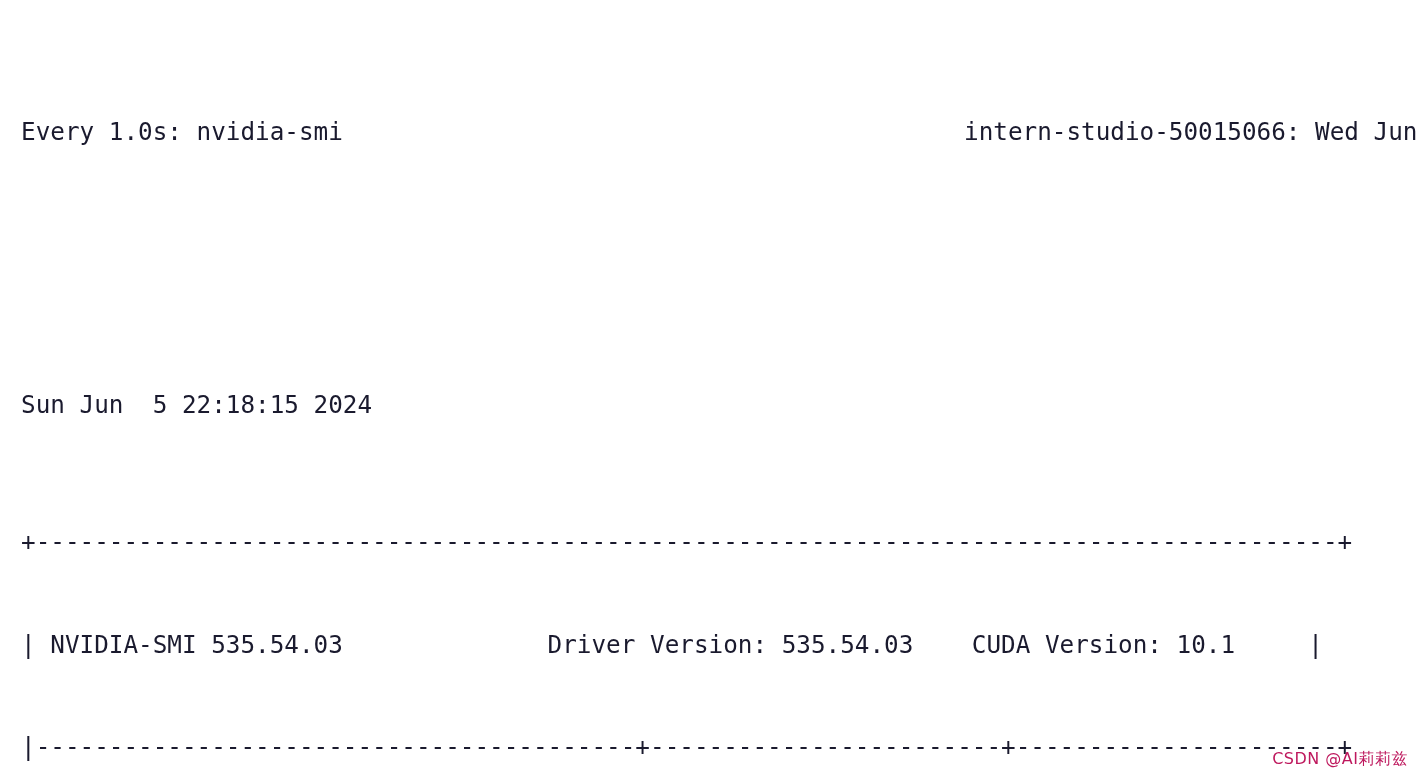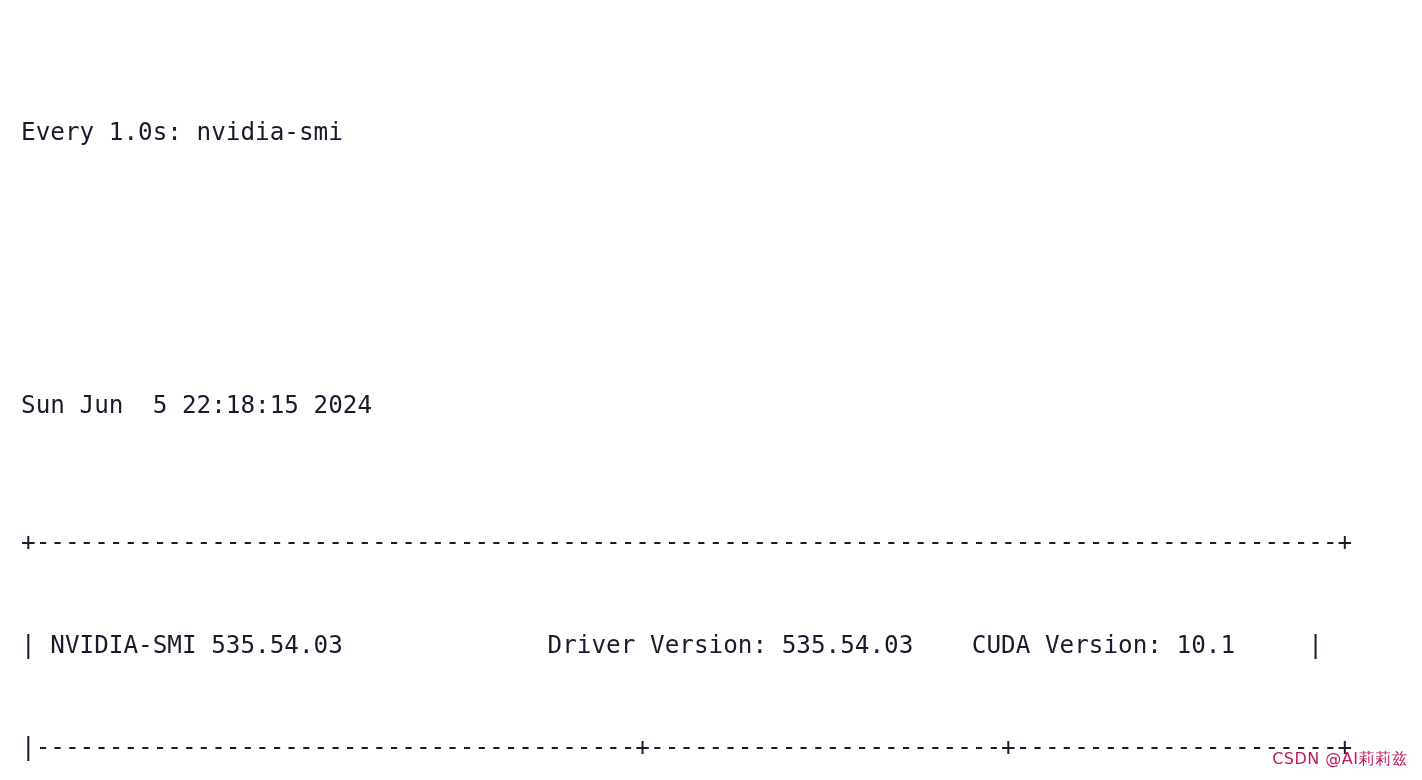--- a/index.html
+++ b/index.html
@@ -70,20 +70,21 @@
     user-select: none;
   }
 </style>
 </head>
 <body>
 
 <div id="terminal">
 
   <div class="header-row">
     <span class="header-left">Every 1.0s: nvidia-smi</span>
+    <span class="header-right">intern-studio-50015066: Wed Jun</span>
   </div>
 
   <span class="tline"> </span>
 
   <span class="tline">Sun Jun  5 22:18:15 2024</span>
 
   <span class="tline">+-----------------------------------------------------------------------------------------+</span>
   <span class="tline">| NVIDIA-SMI 535.54.03              Driver Version: 535.54.03    CUDA Version: 10.1     |</span>
   <span class="tline">|-----------------------------------------+------------------------+----------------------+</span>
   

